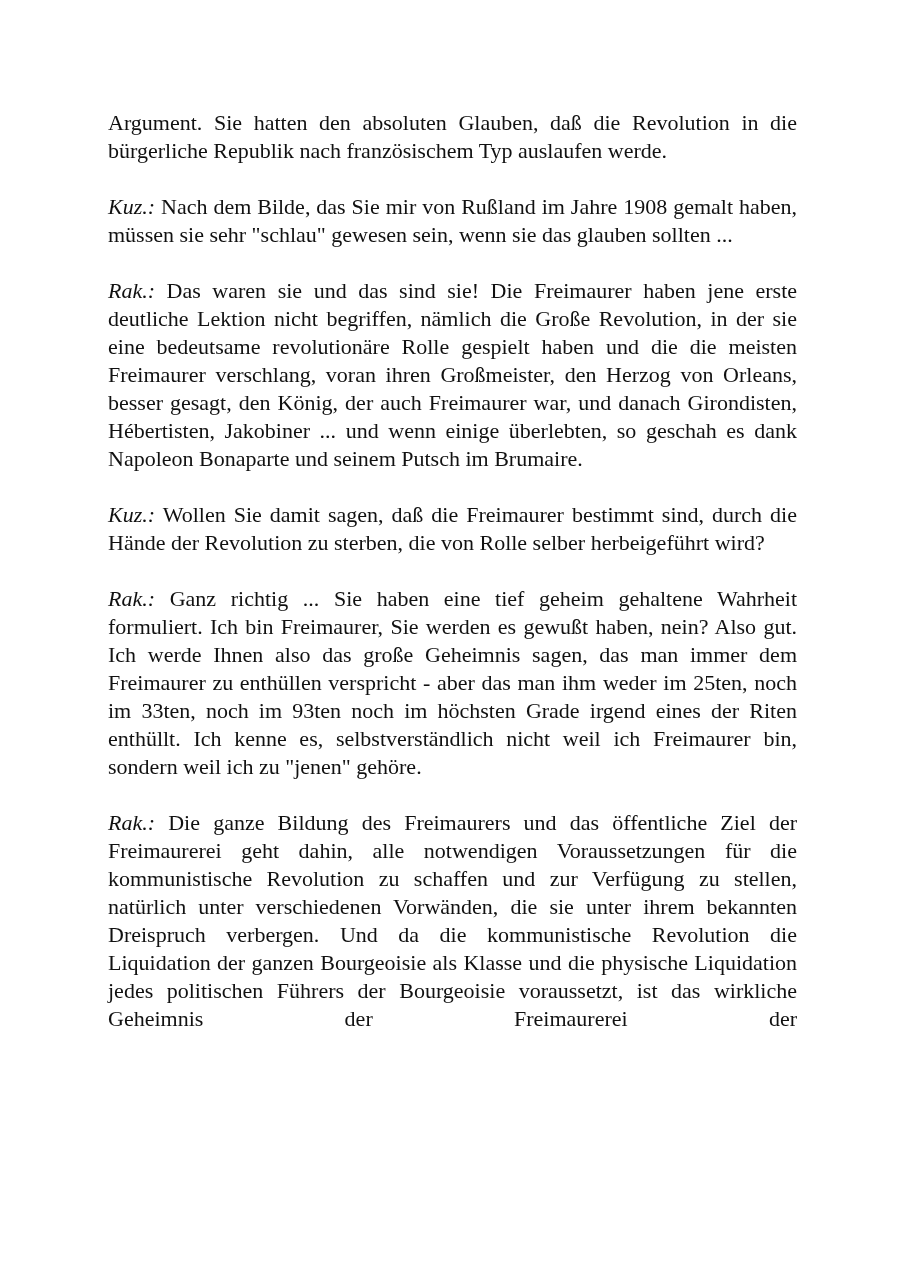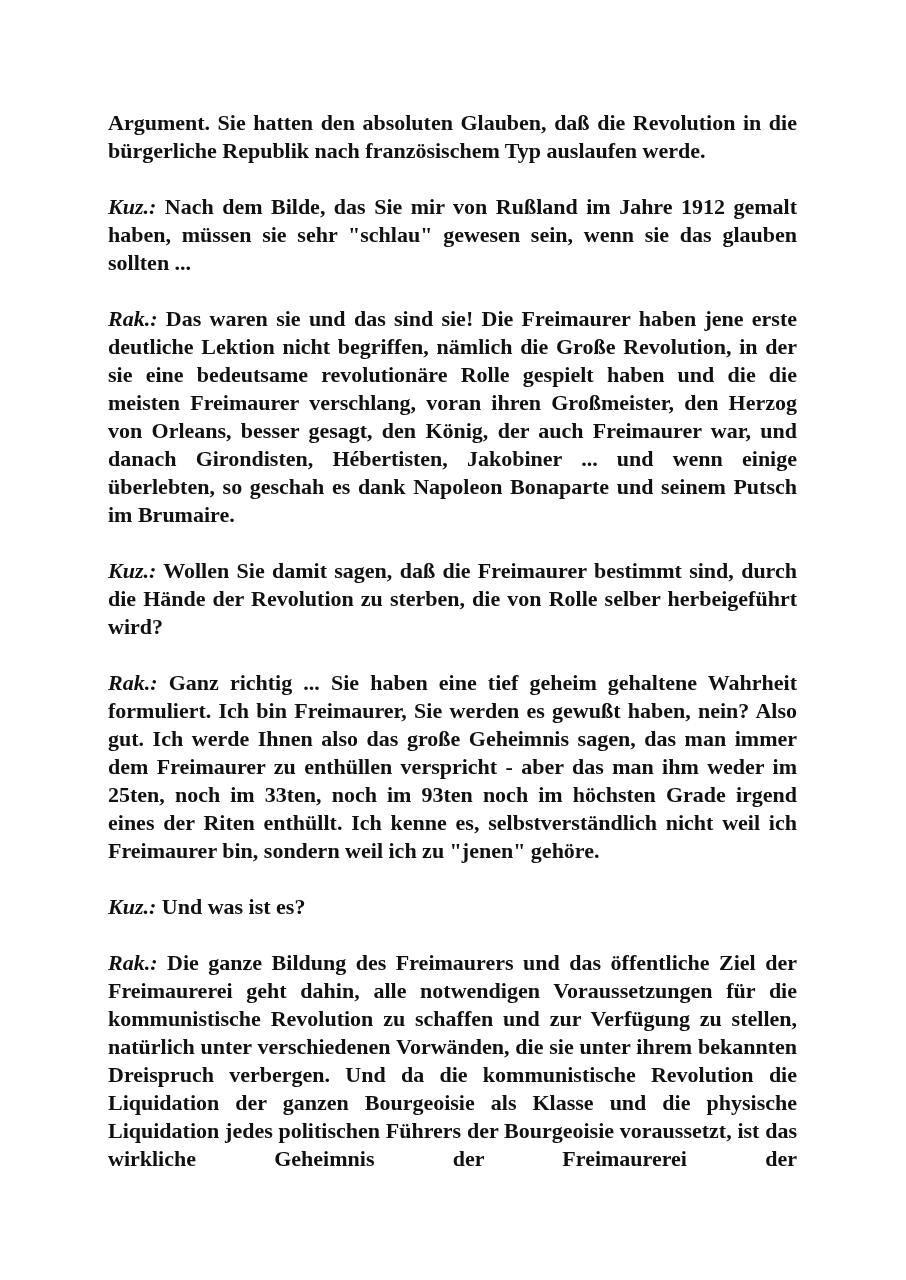--- a/index.html
+++ b/index.html
@@ -20,59 +20,54 @@
       width: 689px;
       font-family: "Liberation Serif", serif;
       font-size: 22px;
       line-height: 28px;
       color: #111111;
     }
     .para {
       margin: 0 0 28px 0;
       text-align: justify;
       hyphens: none;
-      font-weight: bold;
     }
     .speaker {
       font-style: italic;
     }
     .last-line-justify {
       text-align-last: justify;
     }
   </style>
 </head>
 <body>
 
 <div class="page">
   <p class="para">
     <span>Argument. Sie hatten den absoluten Glauben, daß die Revolution in die bürgerliche Republik nach französischem Typ auslaufen werde.</span>
   </p>
 
   <p class="para">
     <span class="speaker">Kuz.:</span>
-    <span>Nach dem Bilde, das Sie mir von Rußland im Jahre 1912 gemalt haben, müssen sie sehr "schlau" gewesen sein, wenn sie das glauben sollten ...</span>
+    <span>Nach dem Bilde, das Sie mir von Rußland im Jahre 1908 gemalt haben, müssen sie sehr "schlau" gewesen sein, wenn sie das glauben sollten ...</span>
   </p>
 
   <p class="para">
     <span class="speaker">Rak.:</span>
     <span>Das waren sie und das sind sie! Die Freimaurer haben jene erste deutliche Lektion nicht begriffen, nämlich die Große Revolution, in der sie eine bedeutsame revolutionäre Rolle gespielt haben und die die meisten Freimaurer verschlang, voran ihren Großmeister, den Herzog von Orleans, besser gesagt, den König, der auch Freimaurer war, und danach Girondisten, Hébertisten, Jakobiner ... und wenn einige überlebten, so geschah es dank Napoleon Bonaparte und seinem Putsch im Brumaire.</span>
   </p>
 
   <p class="para">
     <span class="speaker">Kuz.:</span>
     <span>Wollen Sie damit sagen, daß die Freimaurer bestimmt sind, durch die Hände der Revolution zu sterben, die von Rolle selber herbeigeführt wird?</span>
   </p>
 
   <p class="para">
     <span class="speaker">Rak.:</span>
     <span>Ganz richtig ... Sie haben eine tief geheim gehaltene Wahrheit formuliert. Ich bin Freimaurer, Sie werden es gewußt haben, nein? Also gut. Ich werde Ihnen also das große Geheimnis sagen, das man immer dem Freimaurer zu enthüllen verspricht - aber das man ihm weder im 25ten, noch im 33ten, noch im 93ten noch im höchsten Grade irgend eines der Riten enthüllt. Ich kenne es, selbstverständlich nicht weil ich Freimaurer bin, sondern weil ich zu "jenen" gehöre.</span>
   </p>
 
-  <p class="para">
-    <span class="speaker">Kuz.:</span>
-    <span>Und was ist es?</span>
-  </p>
 
   <p class="para last-line-justify">
     <span class="speaker">Rak.:</span>
     <span>Die ganze Bildung des Freimaurers und das öffentliche Ziel der Freimaurerei geht dahin, alle notwendigen Voraussetzungen für die kommunistische Revolution zu schaffen und zur Verfügung zu stellen, natürlich unter verschiedenen Vorwänden, die sie unter ihrem bekannten Dreispruch verbergen. Und da die kommunistische Revolution die Liquidation der ganzen Bourgeoisie als Klasse und die physische Liquidation jedes politischen Führers der Bourgeoisie voraussetzt, ist das wirkliche Geheimnis der Freimaurerei der</span>
   </p>
 </div>
 
 </body></html>

